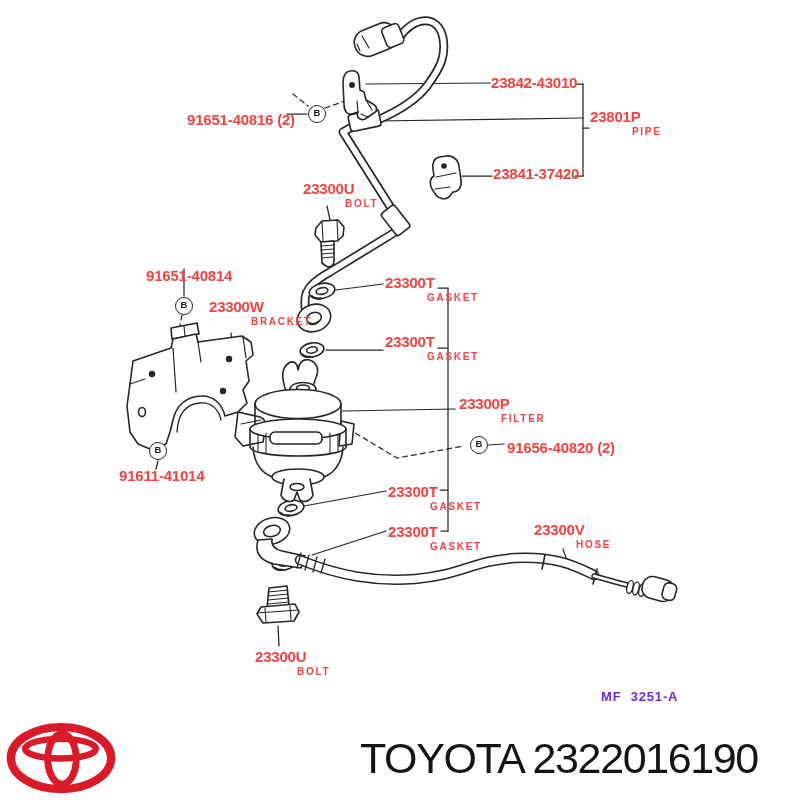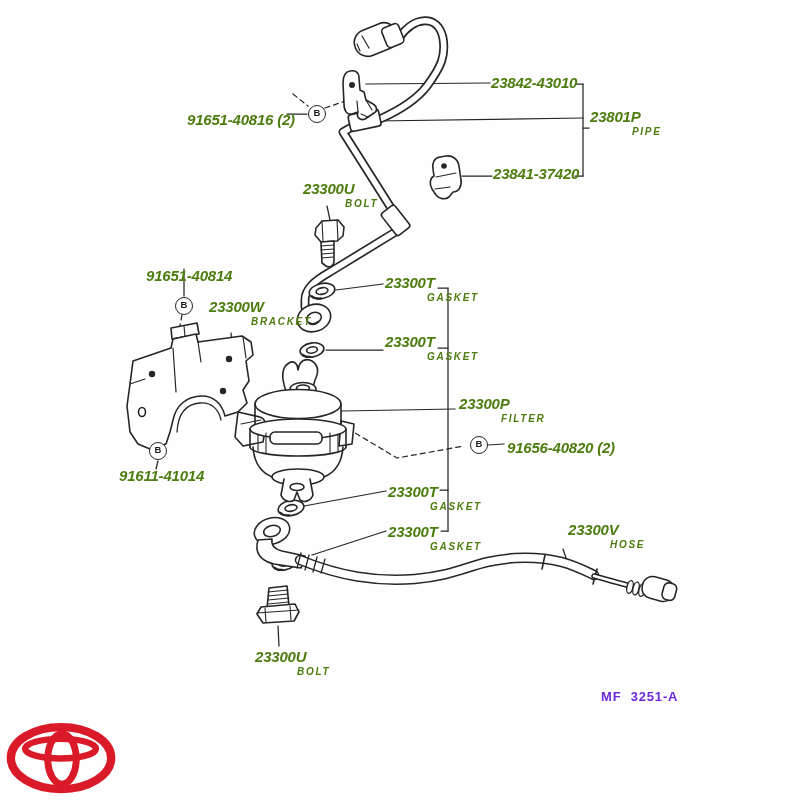--- a/index.html
+++ b/index.html
@@ -3,22 +3,22 @@
 <meta charset="utf-8">
 <style>
   html,body{margin:0;padding:0;background:#ffffff;}
   #stage{
     position:relative;width:800px;height:800px;overflow:hidden;
     background:#fefefe;
     font-family:"Liberation Sans","DejaVu Sans",sans-serif;
   }
   #drawing{position:absolute;left:0;top:0;width:800px;height:800px;}
   .lbl{
-    position:absolute;color:#4d7c0f;font-weight:bold;font-size:15px;
-    line-height:1;white-space:nowrap;letter-spacing:-0.2px;font-style:italic;
+    position:absolute;color:#ef4444;font-weight:bold;font-size:15px;
+    line-height:1;white-space:nowrap;letter-spacing:-0.2px;
   }
   .lbl .sub{
     display:block;font-size:10px;letter-spacing:1.7px;margin-top:2.5px;font-weight:bold;padding-left:42px;
   }
   .lbl .sub:empty{display:none;}
   .bmark{
     position:absolute;width:18px;height:18px;box-sizing:border-box;
     border:1.7px solid #262626;border-radius:50%;background:#fff;
     font-size:9.5px;font-weight:bold;color:#1c1c1c;text-align:center;line-height:14px;
     transform:translate(-50%,-50%);
@@ -207,31 +207,32 @@
   <div class="lbl" style="left:303px;top:181px"><span>23300U</span><span class="sub">BOLT</span></div>
   <div class="lbl" style="left:146px;top:268px"><span>91651-40814</span></div>
   <div class="lbl" style="left:209px;top:299px"><span>23300W</span><span class="sub">BRACKET</span></div>
   <div class="lbl" style="left:385px;top:275px"><span>23300T</span><span class="sub">GASKET</span></div>
   <div class="lbl" style="left:385px;top:334px"><span>23300T</span><span class="sub">GASKET</span></div>
   <div class="lbl" style="left:459px;top:396px"><span>23300P</span><span class="sub">FILTER</span></div>
   <div class="lbl" style="left:507px;top:440px"><span>91656-40820 (2)</span></div>
   <div class="lbl" style="left:119px;top:468px"><span>91611-41014</span></div>
   <div class="lbl" style="left:388px;top:484px"><span>23300T</span><span class="sub">GASKET</span></div>
   <div class="lbl" style="left:388px;top:524px"><span>23300T</span><span class="sub">GASKET</span></div>
-  <div class="lbl" style="left:568px;top:522px"><span>23300V</span><span class="sub">HOSE</span></div>
+  <div class="lbl" style="left:534px;top:522px"><span>23300V</span><span class="sub">HOSE</span></div>
   <div class="lbl" style="left:255px;top:649px"><span>23300U</span><span class="sub">BOLT</span></div>
 
   <div class="bmark" style="left:317px;top:114px">B</div>
   <div class="bmark" style="left:184px;top:306px">B</div>
   <div class="bmark" style="left:158px;top:451px">B</div>
   <div class="bmark" style="left:479px;top:445px">B</div>
 
   <div class="code">MF 3251-A</div>
 
   <svg class="logo" viewBox="0 0 120 78" xmlns="http://www.w3.org/2000/svg">
     <g fill="none" stroke="#da1a28">
       <ellipse cx="59" cy="37" rx="51" ry="31.5" stroke-width="8.5"></ellipse>
       <ellipse cx="60" cy="38" rx="14.5" ry="25.5" stroke-width="7"></ellipse>
       <ellipse cx="58.5" cy="27.5" rx="36" ry="10" stroke-width="6.5"></ellipse>
     </g>
   </svg>
+  <div class="footer-text">TOYOTA 2322016190</div>
 
 </div>
 
 </body></html>

